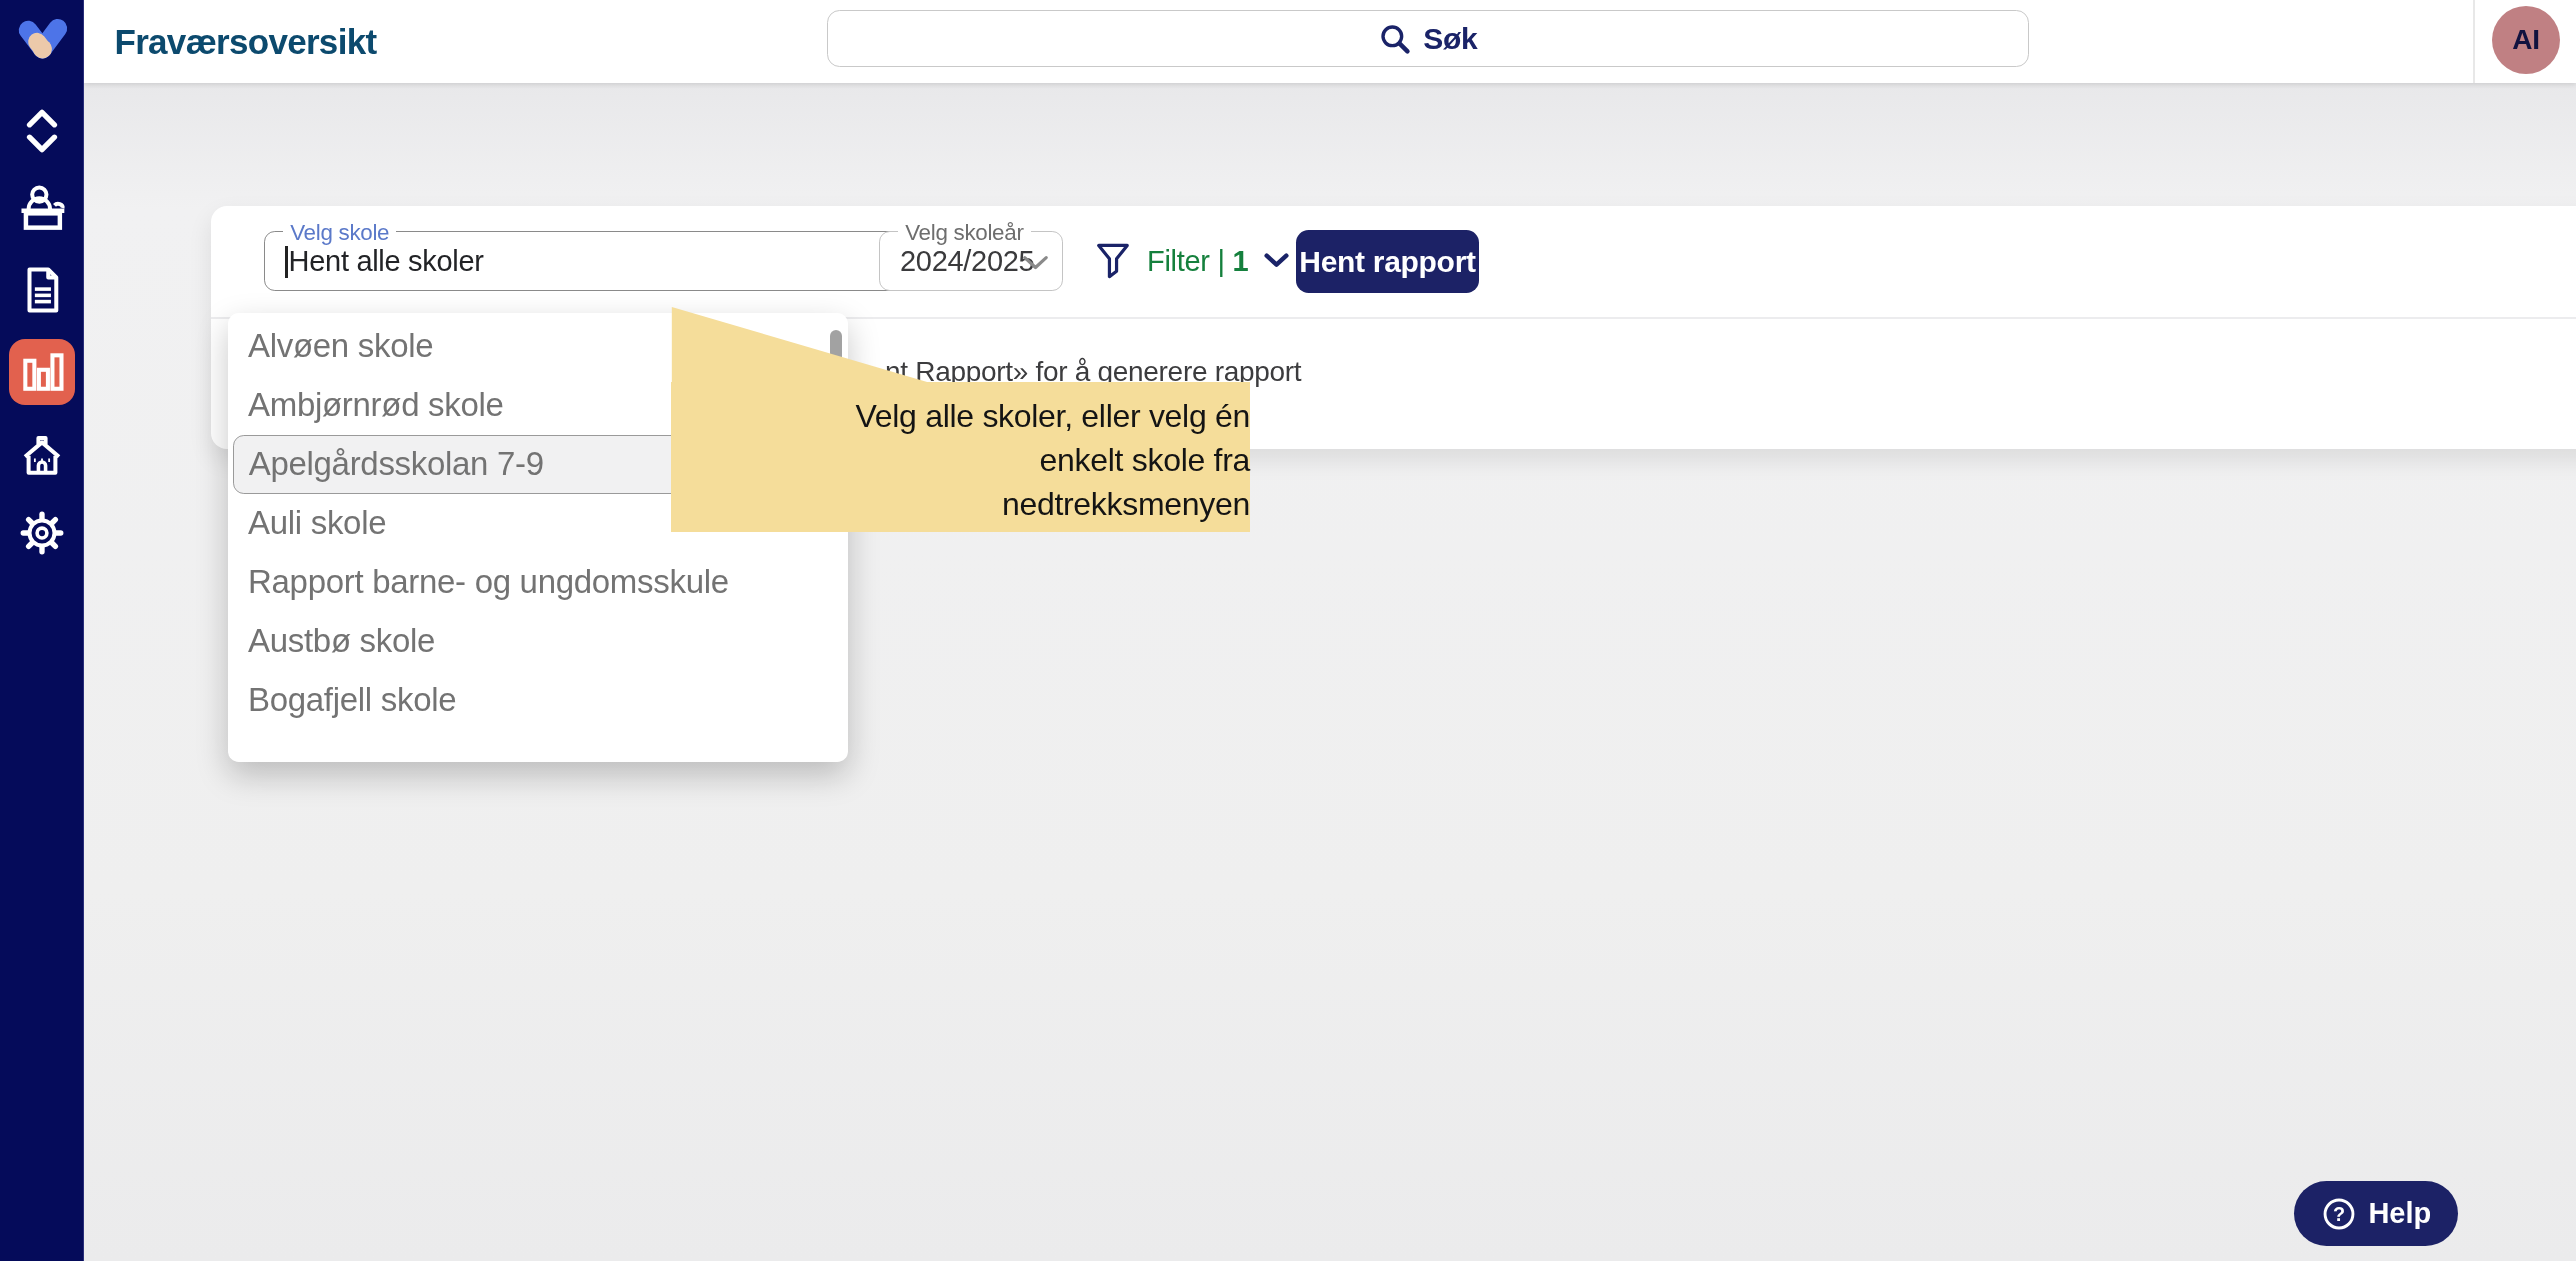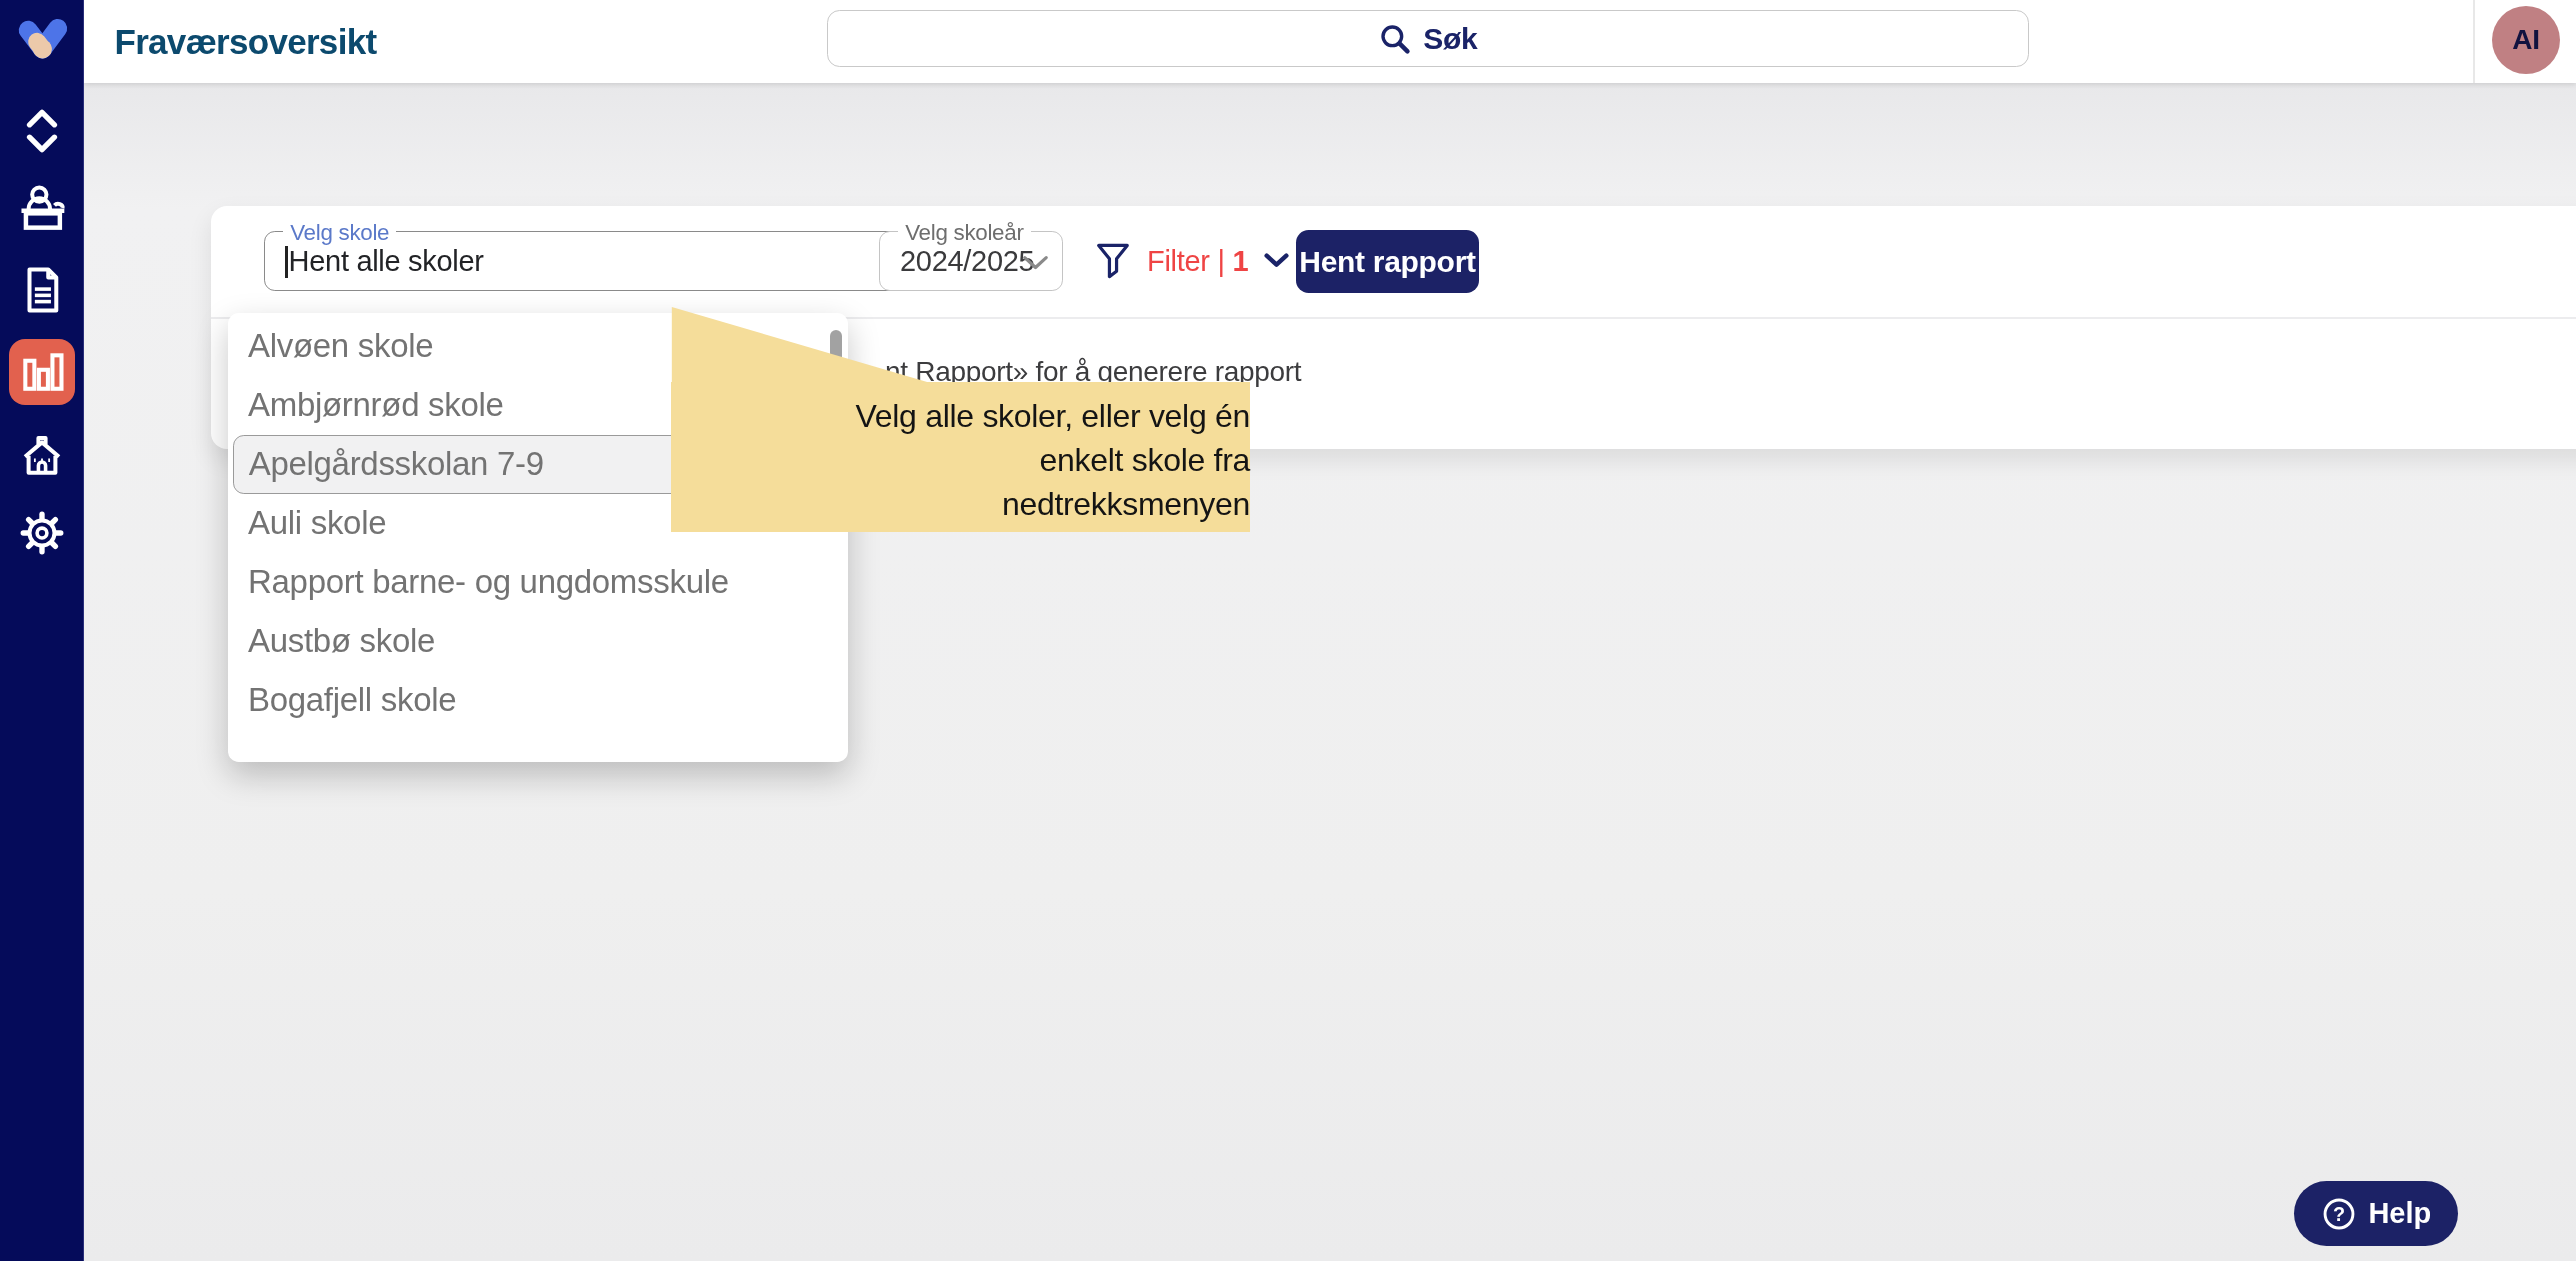--- a/index.html
+++ b/index.html
@@ -48,21 +48,21 @@
   .f-school .field-label { color:#5b79c9; }
   .f-year { left:668px; width:184px; border:1.8px solid #c4c4c4; cursor:pointer; }
   .f-year .field-label { color:#6e6e6e; }
   .field-value { font-size:29px; color:#222326; padding-left:20px; white-space:nowrap; }
   .caret-bar { display:inline-block; width:2.7px; height:34px; background:#222; vertical-align:-7.2px; margin-right:0.9px; }
   .field-chevron { position:absolute; right:20px; top:23px; }
   .f-year .field-chevron { right:12.6px; }
 
   .filter-group { position:absolute; left:884px; top:25px; height:60px;
     display:flex; align-items:center; gap:16px; cursor:pointer; }
-  .filter-text { font-size:29px; color:#ef4444; }
+  .filter-text { font-size:29px; color:#15803d; }
   .filter-count { font-weight:700; }
 
   .report-btn { position:absolute; left:1085px; top:24px; width:183px; height:63px;
     background:#1c2266; border:none; border-radius:12.6px; color:#fff; font-size:30px;
     font-weight:700; font-family:inherit; cursor:pointer; letter-spacing:-0.3px; }
 
   .hint-fragment { position:absolute; left:674px; top:150px; font-size:28px; color:#3c3c3e; white-space:nowrap; }
 
   
   .dropdown { position:absolute; left:144px; top:230px; width:620px; height:449px;

